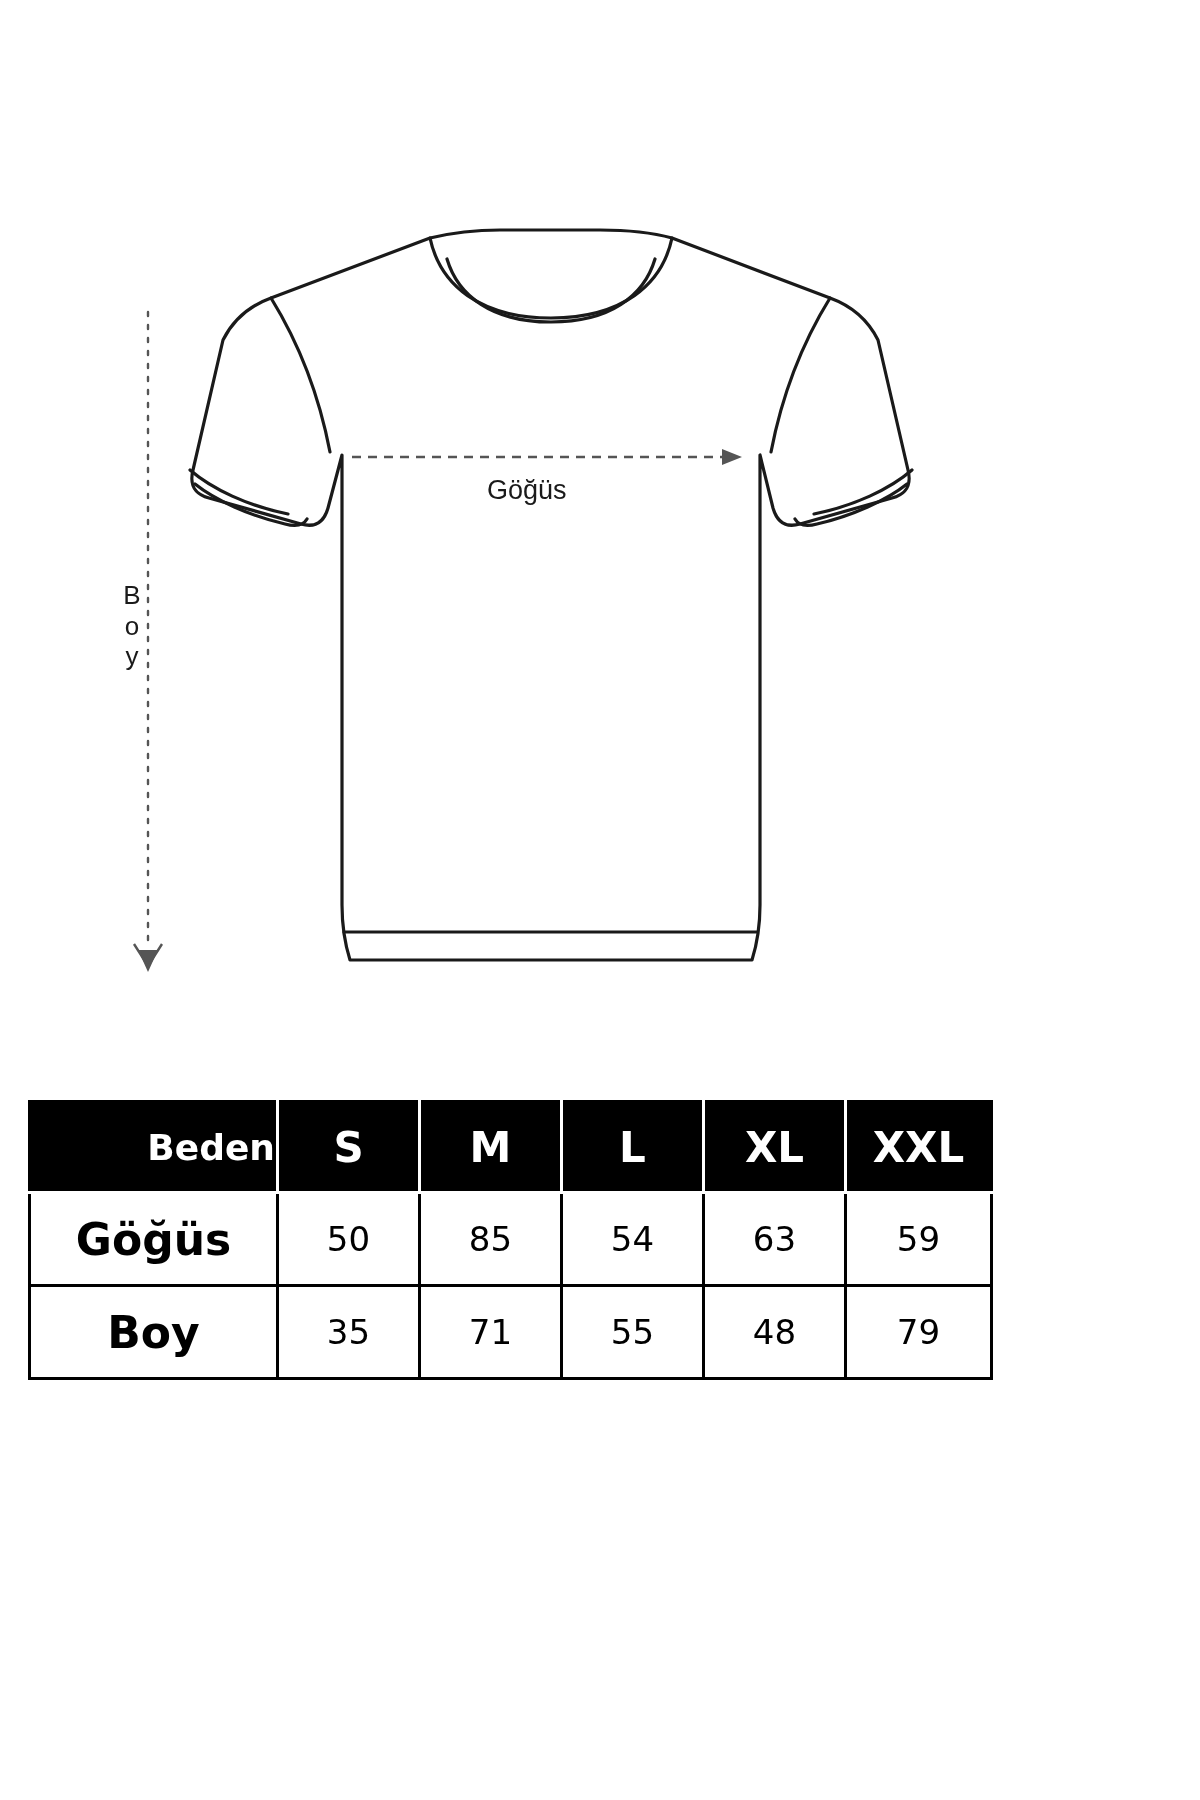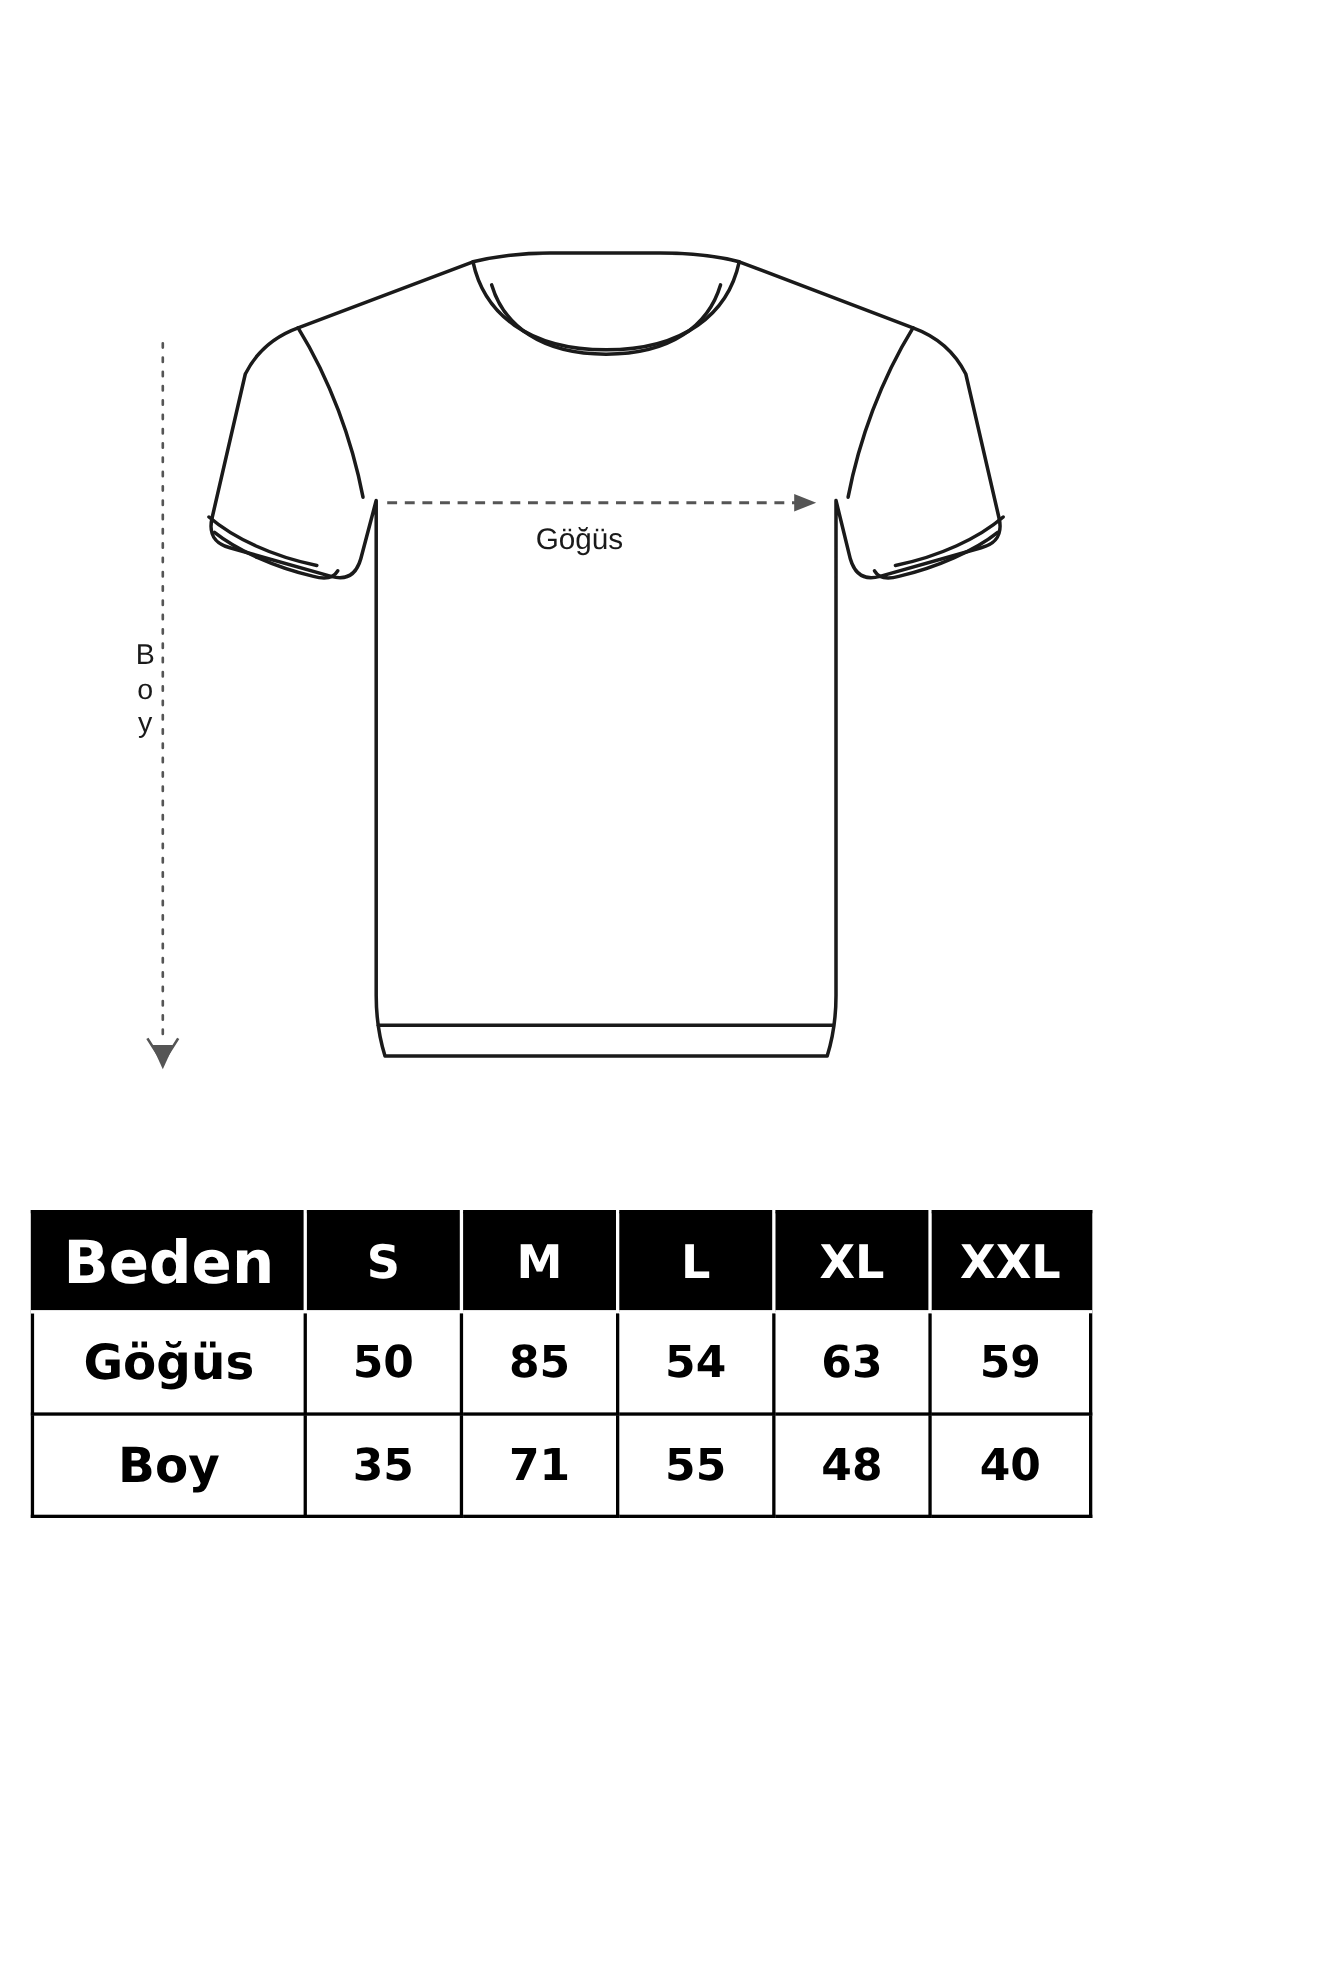--- a/index.html
+++ b/index.html
@@ -86,35 +86,35 @@
   #size-table tr.header-row td {
     background: #000000;
     color: #ffffff;
     font-weight: bold;
     font-size: 42px;
     height: 86px;
     border-color: #ffffff;
     border-top-color: #000000;
   }
   #size-table tr.header-row td.rowhead {
-    font-size: 54px;
-    text-align: center;
+    font-size: 36px;
+    text-align: right;
     border-left-color: #000000;
   }
   #size-table tr.header-row td.last {
     border-right-color: #000000;
   }
 
   
   #size-table tr.body-row td {
     background: #ffffff;
     color: #000000;
     height: 88px;
-    font-size: 40px;
-    font-weight: bold;
+    font-size: 34px;
+    font-weight: normal;
   }
   #size-table tr.body-row td.rowhead {
     font-weight: bold;
     font-size: 44px;
   }
 
   
   col.c-head { width: 248px; }
   col.c-size { width: 142px; }
   col.c-size-last { width: 146px; }
@@ -230,19 +230,19 @@
           <td>54</td>
           <td>63</td>
           <td>59</td>
         </tr>
         <tr class="body-row">
           <td class="rowhead">Boy</td>
           <td>35</td>
           <td>71</td>
           <td>55</td>
           <td>48</td>
-          <td>40</td>
+          <td>79</td>
         </tr>
       </tbody>
     </table>
   </div>
 
 </div>
 
 </body></html>

